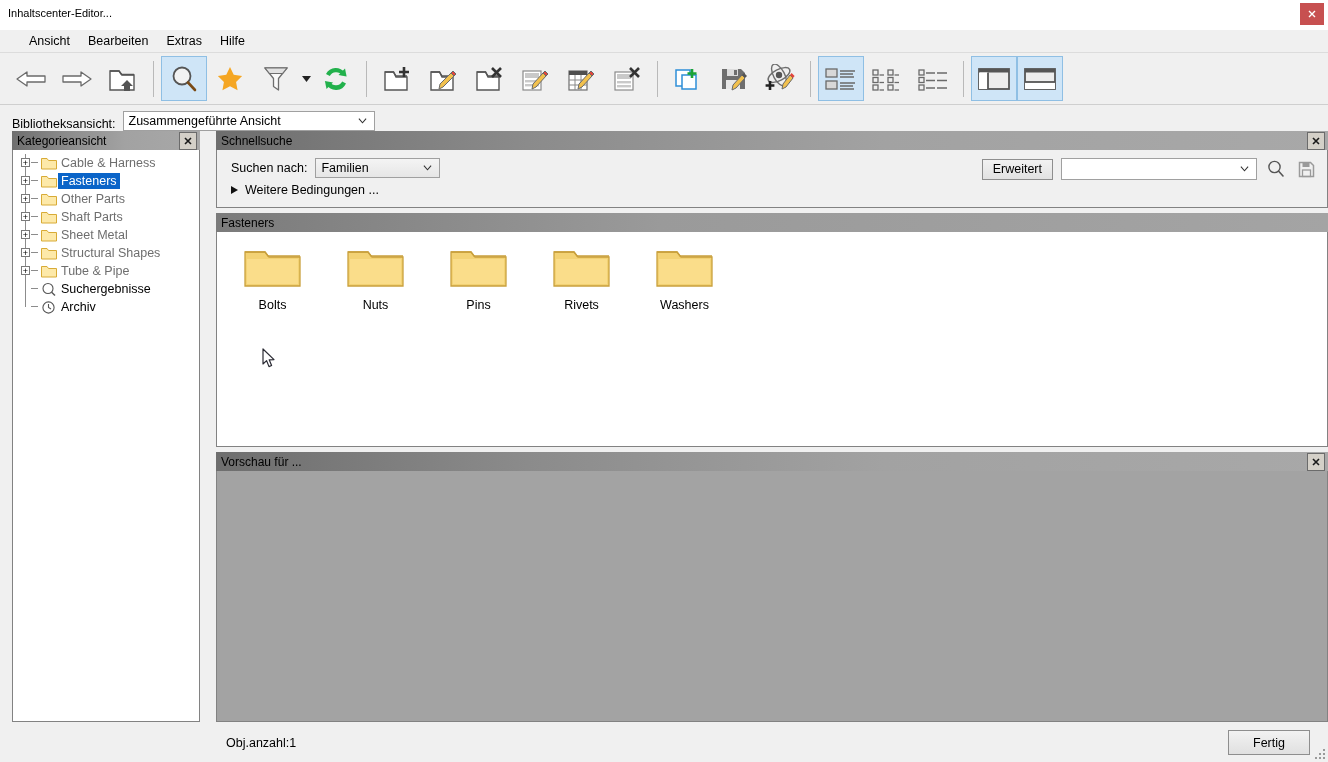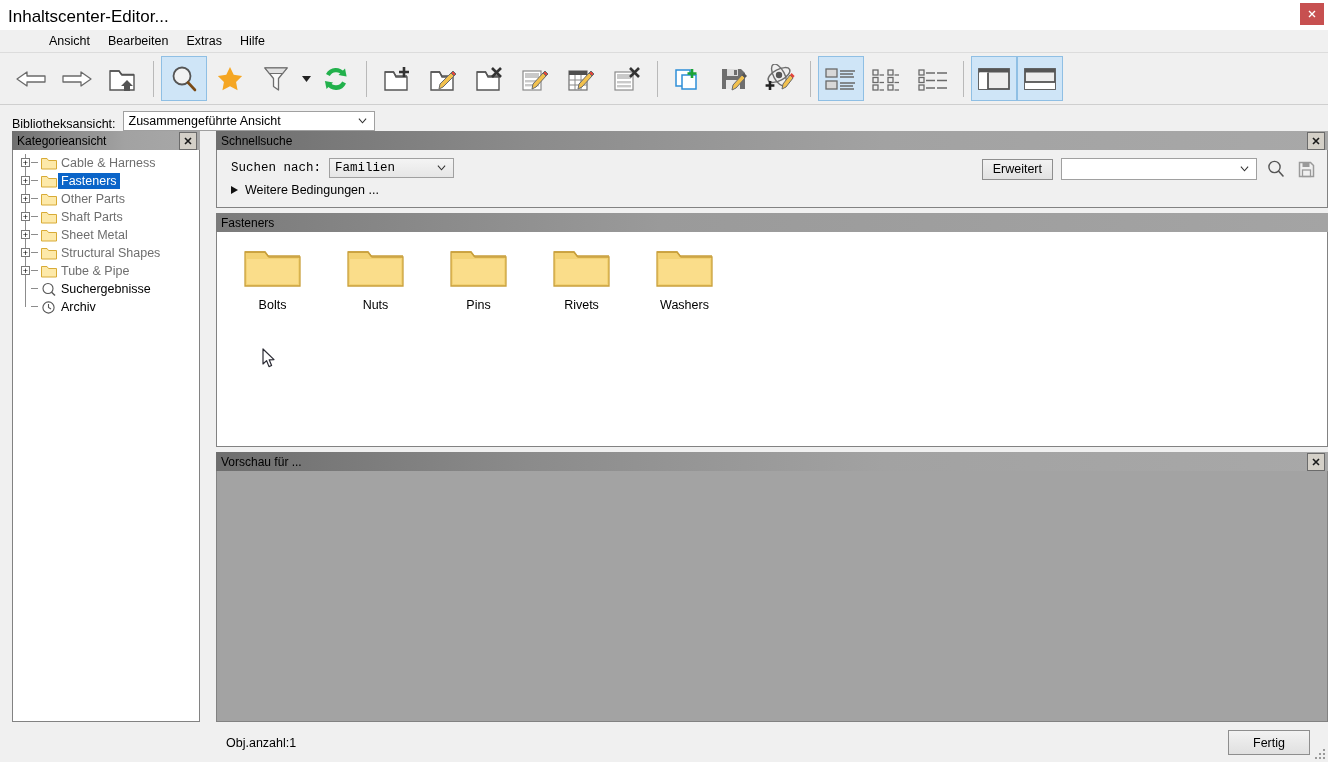--- a/index.html
+++ b/index.html
@@ -7,29 +7,29 @@
     width:1328px;height:762px;overflow:hidden;
     font-family:"Liberation Sans", sans-serif;
     font-size:12.5px;color:#000;
     background:#f0f0f0;
     -webkit-font-smoothing:antialiased;
   }
   .app{position:relative;width:1328px;height:762px;background:#f0f0f0;display:flex;flex-direction:column;}
 
   
   .titlebar{height:30px;background:#ffffff;position:relative;flex:0 0 auto;}
-  .titlebar .title{position:absolute;left:8px;top:7px;font-size:17px;color:#000;}
+  .titlebar .title{position:absolute;left:8px;top:7px;font-size:11px;color:#000;}
   .winbtn-close{
     position:absolute;right:4px;top:3px;width:24px;height:22px;
     background:#c75050;color:#fff;font-size:11px;font-weight:bold;
     display:flex;align-items:center;justify-content:center;cursor:pointer;
   }
 
   
-  .menubar{height:22px;background:#f0f0f0;display:flex;align-items:center;padding-left:20px;flex:0 0 auto;margin-left:20px;}
+  .menubar{height:22px;background:#f0f0f0;display:flex;align-items:center;padding-left:20px;flex:0 0 auto;}
   .menubar .mi{padding:2px 9px;font-size:12.5px;color:#000;cursor:default;}
 
   
   .toolbar{
     height:51px;background:#f0f0f0;border-top:1px solid #dcdcdc;border-bottom:1px solid #cfcfcf;
     display:flex;align-items:center;padding:0 8px;gap:0px;flex:0 0 auto;
   }
   .tb{width:46px;height:45px;display:flex;align-items:center;justify-content:center;cursor:pointer;
       border:1px solid transparent;box-sizing:border-box;}
   .tb.active{background:#cfe5f7;border:1px solid #8fbfe4;}
@@ -77,21 +77,21 @@
   .hline{position:absolute;left:14px;top:8px;width:7px;height:1px;background:#8c8c8c;}
   .vline{position:absolute;left:8px;top:0;width:1px;height:18px;background:#8c8c8c;}
   .vline.half{height:9px;}
   .tlabel{padding:0 3px;color:#6e6e6e;line-height:16px;}
   .tlabel.dark{color:#000;}
   .tlabel.sel{background:#0a64c8;color:#fff;}
   .ticon{width:19px;flex:0 0 auto;display:flex;align-items:center;justify-content:center;}
 
   
   .qs-body{background:#f0f0f0;border:1px solid #828282;border-top:none;padding:0;flex:0 0 auto;position:relative;height:57px;}
-  .qs-row1{display:flex;align-items:center;padding:8px 0 0 14px;font-family:Liberation Mono, monospace;}
+  .qs-row1{display:flex;align-items:center;padding:8px 0 0 14px;}
   .qs-row1 label{font-size:12.5px;margin-right:8px;}
   .qs-more{display:flex;align-items:center;padding:5px 0 0 14px;font-size:12.5px;cursor:pointer;}
   .tri{width:0;height:0;border-left:7px solid #111;border-top:4.5px solid transparent;border-bottom:4.5px solid transparent;margin-right:7px;}
   .qs-right{position:absolute;right:10px;top:8px;display:flex;align-items:center;gap:8px;}
   .btn{
     background:linear-gradient(#f2f2f2,#e2e2e2);border:1px solid #8e8e8e;
     font-size:12.5px;padding:2px 10px;cursor:pointer;color:#000;height:21px;box-sizing:border-box;
     font-family:"Liberation Sans", sans-serif;
   }
   .iconbtn{width:22px;height:22px;display:flex;align-items:center;justify-content:center;cursor:pointer;}

